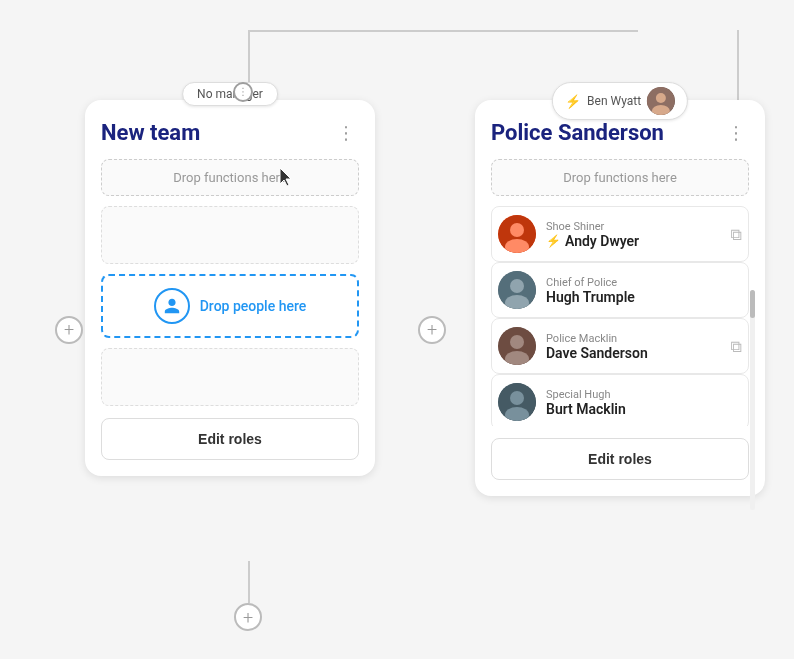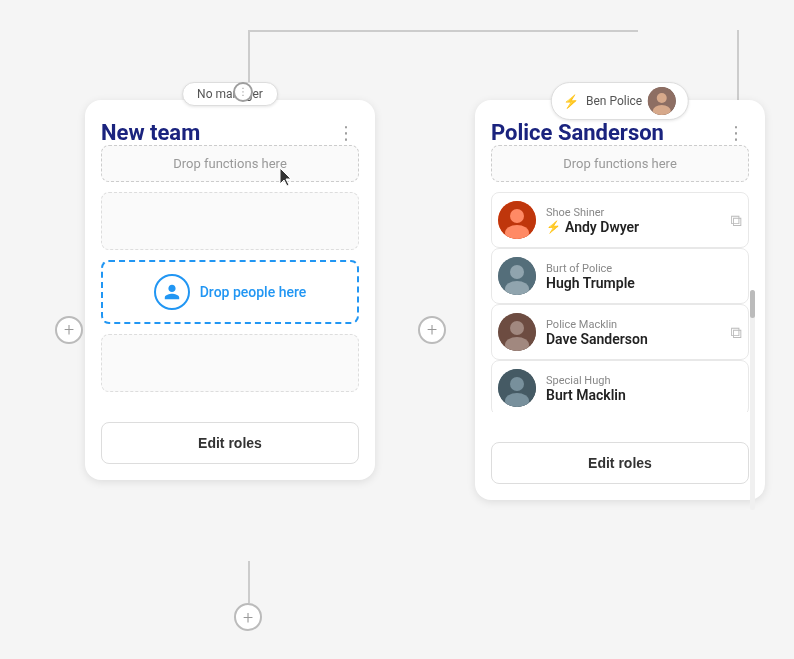--- a/index.html
+++ b/index.html
@@ -67,20 +67,21 @@
       border-radius: 16px;
       padding: 20px 16px 16px;
       box-shadow: 0 2px 8px rgba(0,0,0,0.1);
       position: relative;
     }
 
     .card-header {
       display: flex;
       justify-content: space-between;
       align-items: flex-end;
+      margin-bottom: 14px;
     }
 
     .card-title {
       font-size: 22px;
       font-weight: 700;
       color: #1a237e;
     }
 
     .card-menu-icon {
       color: #999;
@@ -196,21 +197,21 @@
       width: 100%;
       padding: 12px;
       border: 1px solid #ddd;
       border-radius: 8px;
       background: #fff;
       font-size: 14px;
       font-weight: 600;
       color: #333;
       cursor: pointer;
       text-align: center;
-      margin-top: 20px;
+      margin-top: 2px;
     }
 
     
     .person-list {
       max-height: 220px;
       overflow-y: auto;
       margin-bottom: 10px;
       scrollbar-width: thin;
       scrollbar-color: #ccc transparent;
     }
@@ -356,21 +357,21 @@
       
       <button class="edit-roles-btn">
         <span>Edit roles</span>
       </button>
     </div>
 
     <div class="card">
       
       <div class="manager-badge">
         <span class="manager-badge-icon">⚡</span>
-        <span>Ben Police</span>
+        <span>Ben Wyatt</span>
         <div class="manager-avatar avatar-ben">
           <svg width="28" height="28" viewBox="0 0 28 28">
             <circle cx="14" cy="14" r="14" fill="#8d6e63"></circle>
             <circle cx="14" cy="11" r="5" fill="#d7a98b"></circle>
             <ellipse cx="14" cy="24" rx="9" ry="6" fill="#d7a98b"></ellipse>
           </svg>
         </div>
       </div>
 
       <div class="card-header">
@@ -409,21 +410,21 @@
         <div class="person-item">
           <div class="person-avatar avatar-hugh">
             <svg width="38" height="38" viewBox="0 0 38 38">
               <circle cx="19" cy="19" r="19" fill="#546e7a"></circle>
               <circle cx="19" cy="15" r="7" fill="#90a4ae"></circle>
               <ellipse cx="19" cy="32" rx="12" ry="8" fill="#90a4ae"></ellipse>
             </svg>
           </div>
           <div class="person-info">
             <div class="person-role">
-              <span>Burt of Police</span>
+              <span>Chief of Police</span>
             </div>
             <div class="person-name">
               <span>Hugh Trumple</span>
             </div>
           </div>
         </div>
 
         <div class="person-item">
           <div class="person-avatar avatar-dave">
             <svg width="38" height="38" viewBox="0 0 38 38">

